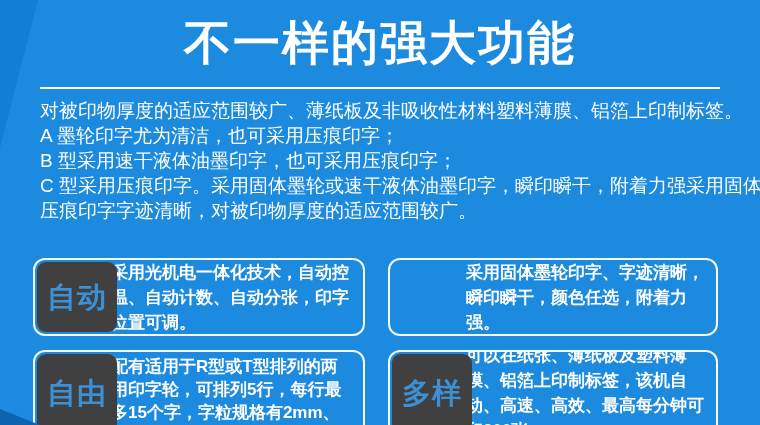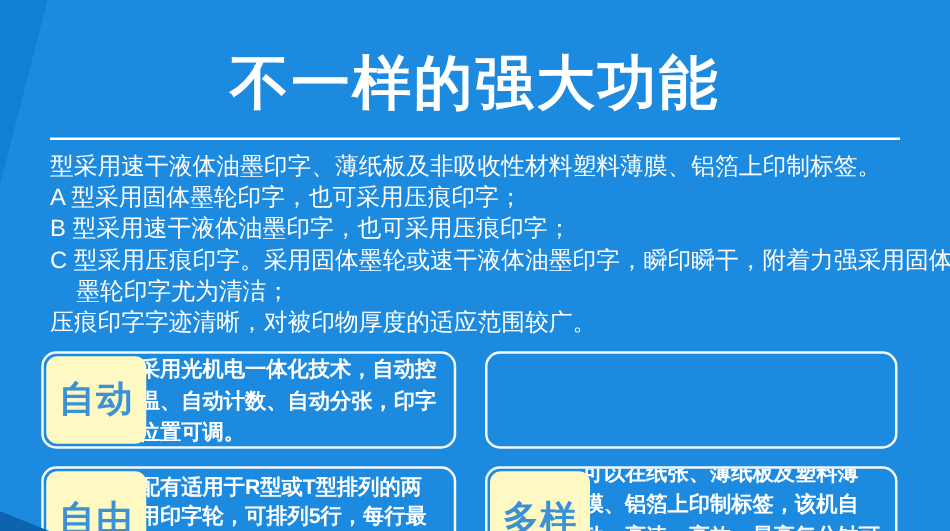--- a/index.html
+++ b/index.html
@@ -24,21 +24,21 @@
     clip-path:polygon(38px 0,100% 0,100% 100%,0 100%,0 148px);
     z-index:0;
   }
   .corner-dark{
     position:absolute;left:0;bottom:0;width:40px;height:16px;
     background:var(--corner-dark);
     clip-path:polygon(0 0,100% 100%,0 100%);
     z-index:2;
   }
   .content{position:relative;z-index:1;height:100%;}
-  header{padding-top:16px;text-align:center;margin-top:23px;}
+  header{padding-top:16px;text-align:center;}
   .page-title{
     font-size:47px;
     font-weight:bold;
     letter-spacing:2px;
     color:var(--text-color);
     line-height:54px;
   }
   .title-underline{
     width:680px;height:2px;background:#ffffff;
     margin:17px auto 0 auto;
@@ -57,21 +57,21 @@
   }
   .feature-box{
     position:relative;
     height:78px;
     border:2px solid var(--box-border);
     border-radius:12px;
   }
   .feature-box.tall{height:86px;}
   .feature-label{
     position:absolute;left:2px;top:2px;bottom:2px;width:80px;
-    background:#fef9c3;border-radius:9px;
+    background:#404040;border-radius:9px;
     display:flex;flex-direction:column;align-items:center;justify-content:center;
     color:var(--label-text);
     font-size:29px;font-weight:bold;line-height:33px;
     letter-spacing:1px;
   }
   .feature-desc{
     margin-left:76px;height:100%;
     display:flex;align-items:center;
     padding:4px 10px 4px 0;
     font-size:17px;line-height:25px;font-weight:700;
@@ -86,38 +86,38 @@
 <div class="corner-dark"></div>
 
 <div class="content">
 
   <header>
     <h1 class="page-title">不一样的强大功能</h1>
     <div class="title-underline"></div>
   </header>
 
   <section class="intro">
-    <div class="line">型采用速干液体油墨印字、薄纸板及非吸收性材料塑料薄膜、铝箔上印制标签。</div>
-    <div class="line">A 型采用固体墨轮印字，也可采用压痕印字；</div>
+    <div class="line">对被印物厚度的适应范围较广、薄纸板及非吸收性材料塑料薄膜、铝箔上印制标签。</div>
+    <div class="line">A 墨轮印字尤为清洁，也可采用压痕印字；</div>
     <div class="line">B 型采用速干液体油墨印字，也可采用压痕印字；</div>
     <div class="line">C 型采用压痕印字。采用固体墨轮或速干液体油墨印字，瞬印瞬干，附着力强采用固体</div>
-    <div class="line indent">墨轮印字尤为清洁；</div>
     <div class="line">压痕印字字迹清晰，对被印物厚度的适应范围较广。</div>
   </section>
 
   <section class="features">
 
     <div class="feature-box">
       <div class="feature-label">
         <span>自动</span>
       </div>
       <p class="feature-desc">采用光机电一体化技术，自动控温、自动计数、自动分张，印字位置可调。</p>
     </div>
 
     <div class="feature-box">
+      <p class="feature-desc">采用固体墨轮印字、字迹清晰，瞬印瞬干，颜色任选，附着力强。</p>
     </div>
 
     <div class="feature-box tall tight">
       <div class="feature-label">
         <span>自由</span>
       </div>
       <p class="feature-desc">配有适用于R型或T型排列的两用印字轮，可排列5行，每行最多15个字，字粒规格有2mm、2.5mm、3mm可供选用。</p>
     </div>
 
     <div class="feature-box tall">

